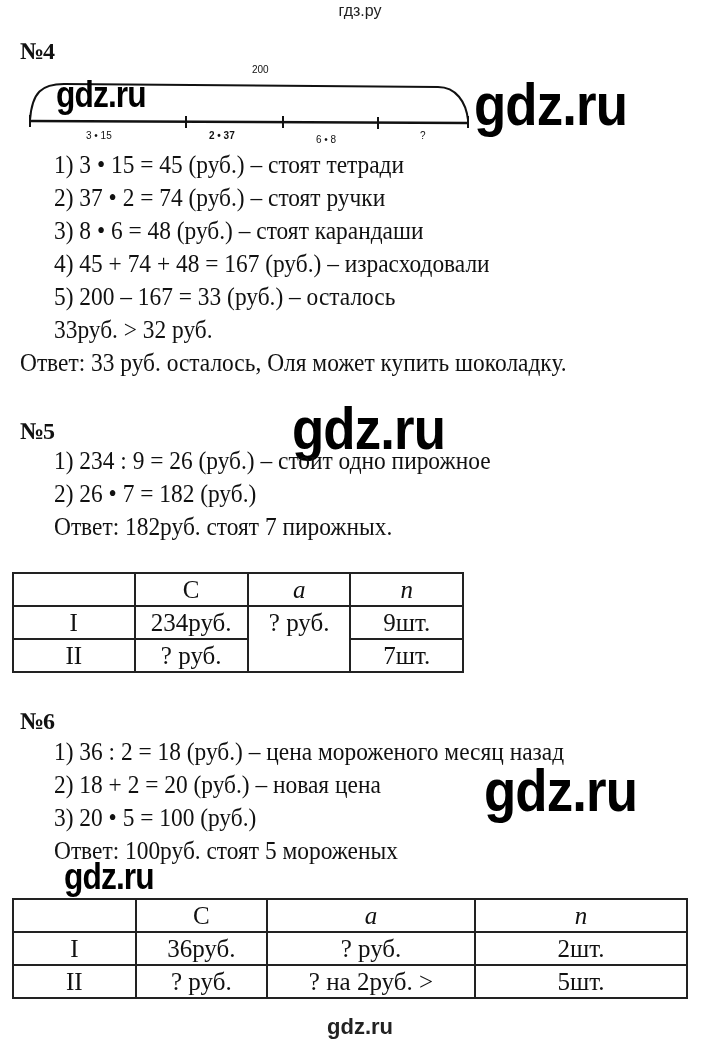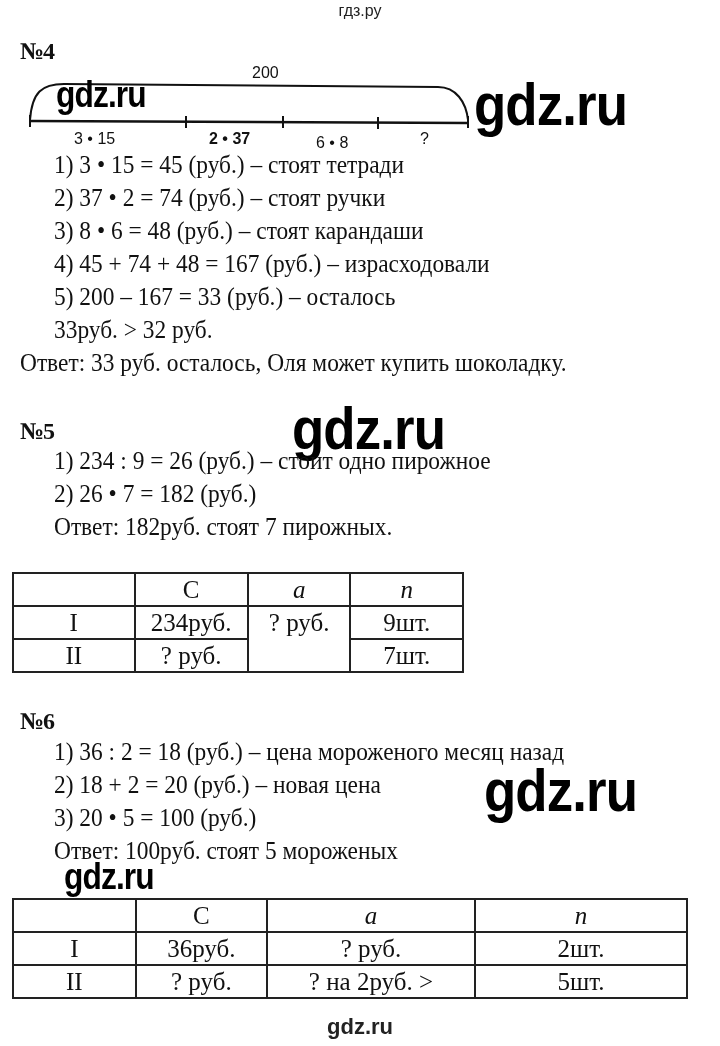--- a/index.html
+++ b/index.html
@@ -24,21 +24,21 @@
       transform: scaleX(0.9); transform-origin: left center;
     }
     .indent { left: 54px; }
     .noindent { left: 20px; }
     .watermark {
       position: absolute; font-family: "Liberation Sans", sans-serif; font-weight: bold;
       color: #000; letter-spacing: -1px; transform: scaleX(0.88); transform-origin: left top;
     }
     .diagram { position: absolute; left: 28px; top: 62px; width: 444px; height: 90px; }
     .diagram .lbl {
-      position: absolute; font-family: "Liberation Sans", sans-serif; font-size: 16px; color: #111;
+      position: absolute; font-family: "Liberation Sans", sans-serif; font-size: 10px; color: #111;
     }
     table.grid {
       position: absolute; border-collapse: collapse;
       font-family: "Liberation Serif", serif; font-size: 25px;
     }
     table.grid td {
       border: 2px solid #222; text-align: center; padding: 0; height: 31px; line-height: 31px;
     }
     .ital { font-style: italic; }
   </style>
@@ -53,21 +53,21 @@
   <svg width="444" height="70" viewBox="0 0 444 70">
     <path d="M2,58 C4,30 14,22 36,22 L410,25 C428,25 438,40 440,58" fill="none" stroke="#111" stroke-width="2"></path>
     <line x1="2" y1="59" x2="440" y2="61" stroke="#111" stroke-width="2.5"></line>
     <line x1="2" y1="53" x2="2" y2="65" stroke="#111" stroke-width="2"></line>
     <line x1="158" y1="54" x2="158" y2="66" stroke="#111" stroke-width="2"></line>
     <line x1="255" y1="54" x2="255" y2="66" stroke="#111" stroke-width="2"></line>
     <line x1="350" y1="55" x2="350" y2="67" stroke="#111" stroke-width="2"></line>
     <line x1="440" y1="54" x2="440" y2="66" stroke="#111" stroke-width="2"></line>
   </svg>
   <span class="lbl" style="left:224px; top:2px;">200</span>
-  <span class="lbl" style="left:46px; top:68px;">3 • 15</span>
+  <span class="lbl" style="left:58px; top:68px;">3 • 15</span>
   <span class="lbl" style="left:181px; top:68px;font-weight:bold;">2 • 37</span>
   <span class="lbl" style="left:288px; top:72px;">6 • 8</span>
   <span class="lbl" style="left:392px; top:68px;">?</span>
 </div>
 
 <div class="watermark" style="left:56px; top:74px; font-size:36px;">gdz.ru</div>
 <div class="watermark" style="left:474px; top:70px; font-size:60px;">gdz.ru</div>
 
 <div class="line indent" style="top:150px;">1) 3 • 15 = 45 (руб.) – стоят тетради</div>
 <div class="line indent" style="top:183px;">2) 37 • 2 = 74 (руб.) – стоят ручки</div>

